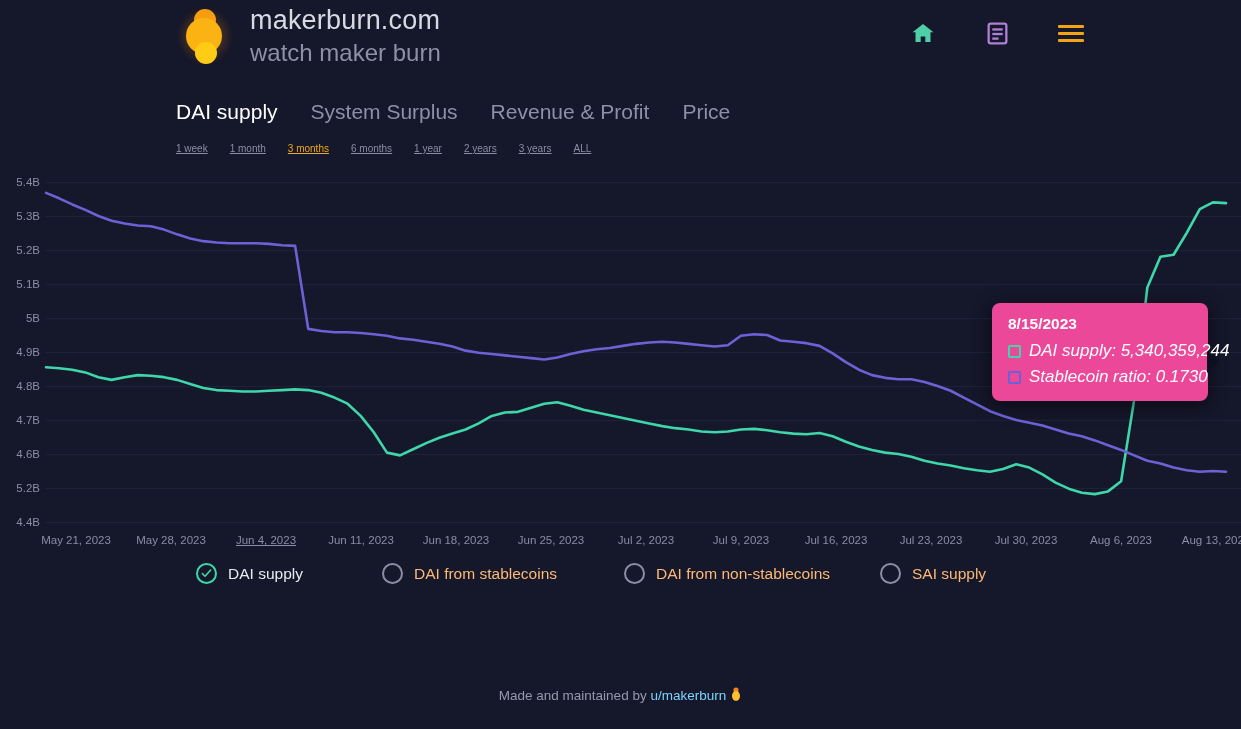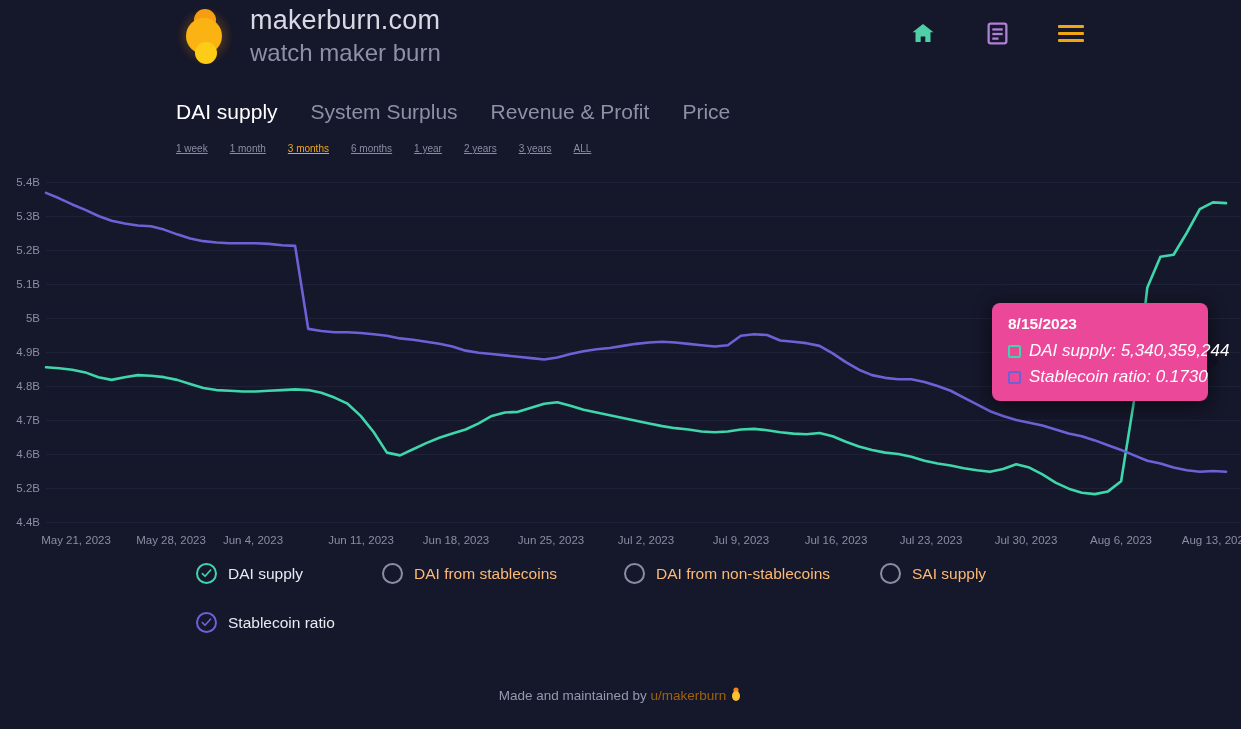--- a/index.html
+++ b/index.html
@@ -171,21 +171,21 @@
     display: flex; align-items: center; justify-content: center;
   }
   .lcircle.green { border-color: #3fd6ab; }
   .lcircle.purple { border-color: #6c62d6; }
 
   
   .footer {
     position: absolute; left: 0; top: 686px; width: 1241px;
     text-align: center; font-size: 13.5px; color: #9698ad;
   }
-  .footer a { color: #a16207; text-decoration: none; text-align: right; }
+  .footer a { color: #7dd3fc; text-decoration: none; text-align: right; }
   .flame { display: inline-block; vertical-align: -2px; margin-left: 4px; }
 </style>
 </head>
 <body>
 
 <div id="app">
 
   <div class="header">
     <div class="brand">
       <div class="logo-wrap">
@@ -269,21 +269,21 @@
       </div>
     <div class="plot">
       <svg class="lines" id="lines" width="1180" height="340">
           <polyline points="0.00,185.30 13.11,186.32 26.22,187.68 39.33,190.40 52.44,195.16 65.56,197.88 78.67,195.16 91.78,193.12 104.89,193.80 118.00,195.16 131.11,197.88 144.22,201.96 157.33,206.04 170.44,208.08 183.56,208.76 196.67,209.44 209.78,209.44 222.89,208.76 236.00,208.08 249.11,207.40 262.22,208.08 275.33,210.80 288.44,215.56 301.56,221.68 314.67,233.92 327.78,250.24 340.89,270.64 354.00,273.36 367.11,267.24 380.22,261.12 393.33,255.68 406.44,251.60 419.56,247.52 432.67,241.40 445.78,233.92 458.89,230.52 472.00,229.84 485.11,225.76 498.22,221.68 511.33,220.32 524.44,223.72 537.56,227.80 550.67,230.52 563.78,233.24 576.89,235.96 590.00,238.68 603.11,241.40 616.22,244.12 629.33,246.16 642.44,247.52 655.56,249.56 668.67,250.24 681.78,249.56 694.89,247.52 708.00,246.84 721.11,248.20 734.22,250.24 747.33,251.60 760.44,252.28 773.56,250.92 786.67,254.32 799.78,259.76 812.89,264.52 826.00,267.92 839.11,270.64 852.22,272.00 865.33,274.72 878.44,278.80 891.56,281.52 904.67,283.56 917.78,286.28 930.89,288.32 944.00,289.68 957.11,286.96 970.22,282.20 983.33,285.60 996.44,292.40 1009.56,300.56 1022.67,306.68 1035.78,310.76 1048.89,312.12 1062.00,309.40 1075.11,299.20 1088.22,217.60 1101.33,105.40 1114.44,74.80 1127.56,72.76 1140.67,51.00 1153.78,27.20 1166.89,20.40 1180.00,21.08" fill="none" stroke="#3fd6ab" stroke-width="2.6" stroke-linejoin="round" stroke-linecap="round"></polyline>
           <polyline points="0.00,10.88 13.11,16.32 26.22,22.44 39.33,27.88 52.44,34.00 65.56,38.76 78.67,41.48 91.78,43.52 104.89,44.20 118.00,47.60 131.11,52.36 144.22,56.44 157.33,59.16 170.44,60.52 183.56,61.20 196.67,61.20 209.78,61.20 222.89,61.88 236.00,63.24 249.11,63.92 262.22,146.88 275.33,148.92 288.44,150.28 301.56,150.28 314.67,150.96 327.78,152.32 340.89,153.68 354.00,156.40 367.11,157.76 380.22,159.80 393.33,161.84 406.44,164.56 419.56,168.64 432.67,170.68 445.78,172.04 458.89,173.40 472.00,174.76 485.11,176.12 498.22,177.48 511.33,175.44 524.44,172.04 537.56,169.32 550.67,167.28 563.78,165.92 576.89,163.88 590.00,161.84 603.11,160.48 616.22,159.80 629.33,160.48 642.44,161.84 655.56,163.20 668.67,164.56 681.78,163.20 694.89,153.68 708.00,152.32 721.11,153.00 734.22,158.44 747.33,159.80 760.44,161.16 773.56,163.88 786.67,171.36 799.78,180.20 812.89,187.68 826.00,193.12 839.11,195.84 852.22,197.20 865.33,197.20 878.44,199.92 891.56,204.00 904.67,208.76 917.78,215.56 930.89,222.36 944.00,229.16 957.11,233.92 970.22,238.00 983.33,240.72 996.44,243.44 1009.56,247.52 1022.67,251.60 1035.78,254.32 1048.89,258.40 1062.00,263.16 1075.11,267.92 1088.22,273.36 1101.33,278.80 1114.44,281.52 1127.56,285.60 1140.67,288.32 1153.78,289.68 1166.89,289.00 1180.00,289.68" fill="none" stroke="#6c62d6" stroke-width="2.6" stroke-linejoin="round" stroke-linecap="round"></polyline>
         </svg>
     </div>
     <div class="xlabels" id="xlabels">
         <div class="xlab" style="left: 76px;">May 21, 2023</div>
         <div class="xlab" style="left: 171px;">May 28, 2023</div>
-        <div class="xlab" style="left: 253px;">Jun 4, 2023</div>
+        <div class="xlab" style="left: 266px; text-decoration: underline;">Jun 4, 2023</div>
         <div class="xlab" style="left: 361px;">Jun 11, 2023</div>
         <div class="xlab" style="left: 456px;">Jun 18, 2023</div>
         <div class="xlab" style="left: 551px;">Jun 25, 2023</div>
         <div class="xlab" style="left: 646px;">Jul 2, 2023</div>
         <div class="xlab" style="left: 741px;">Jul 9, 2023</div>
         <div class="xlab" style="left: 836px;">Jul 16, 2023</div>
         <div class="xlab" style="left: 931px;">Jul 23, 2023</div>
         <div class="xlab" style="left: 1026px;">Jul 30, 2023</div>
         <div class="xlab" style="left: 1121px;">Aug 6, 2023</div>
         <div class="xlab" style="left: 1216px;">Aug 13, 2023</div>
@@ -318,30 +318,20 @@
       </div>
       <div class="legend-item" style="width:256px">
         <span class="lcircle"></span>
         <span class="legend-label off">DAI from non-stablecoins</span>
       </div>
       <div class="legend-item">
         <span class="lcircle"></span>
         <span class="legend-label off">SAI supply</span>
       </div>
     </div>
-    <div class="legend-row r2">
-      <div class="legend-item">
-        <span class="lcircle purple">
-          <svg width="11" height="11" viewBox="0 0 12 12">
-              <path d="M1.5 6.2 4.4 9 10.5 2.2" fill="none" stroke="#6c62d6" stroke-width="1.8" stroke-linecap="round" stroke-linejoin="round"></path>
-            </svg>
-        </span>
-        <span class="legend-label">Stablecoin ratio</span>
-      </div>
-    </div>
   </div>
 
   <div class="footer">
     <span>Made and maintained by </span><a href="#">u/makerburn</a><span class="flame">
       <svg width="12" height="16" viewBox="0 0 12 16">
         <circle cx="6" cy="4" r="2.6" fill="#f58220"></circle>
         <ellipse cx="6" cy="10" rx="4" ry="5" fill="#fbc02d"></ellipse>
       </svg>
     </span>
   </div>

